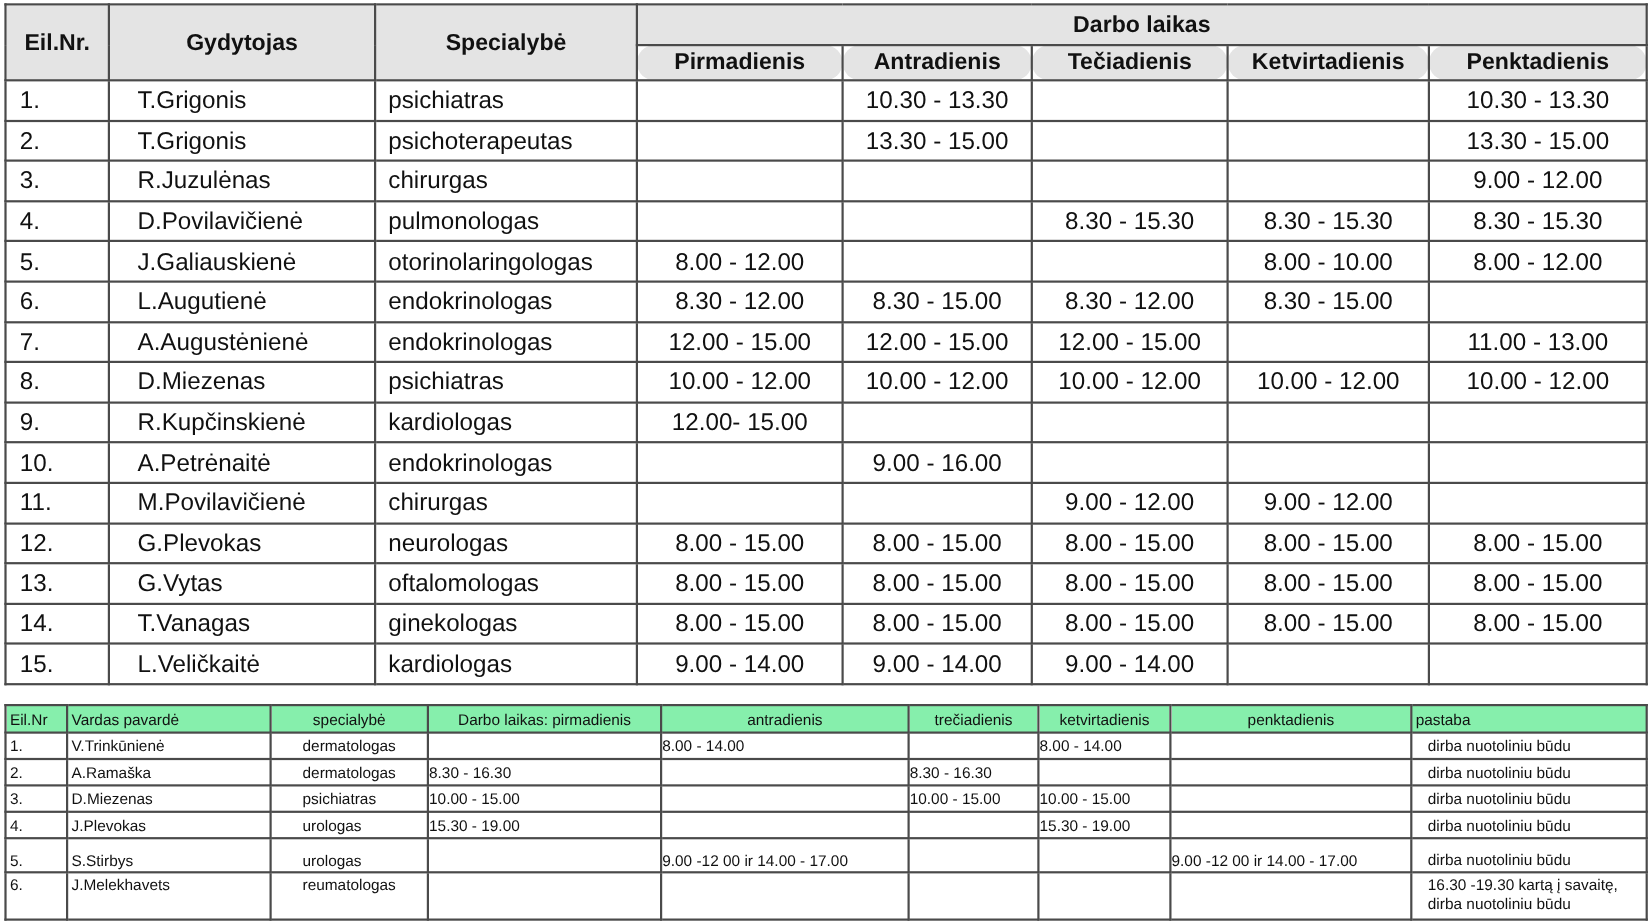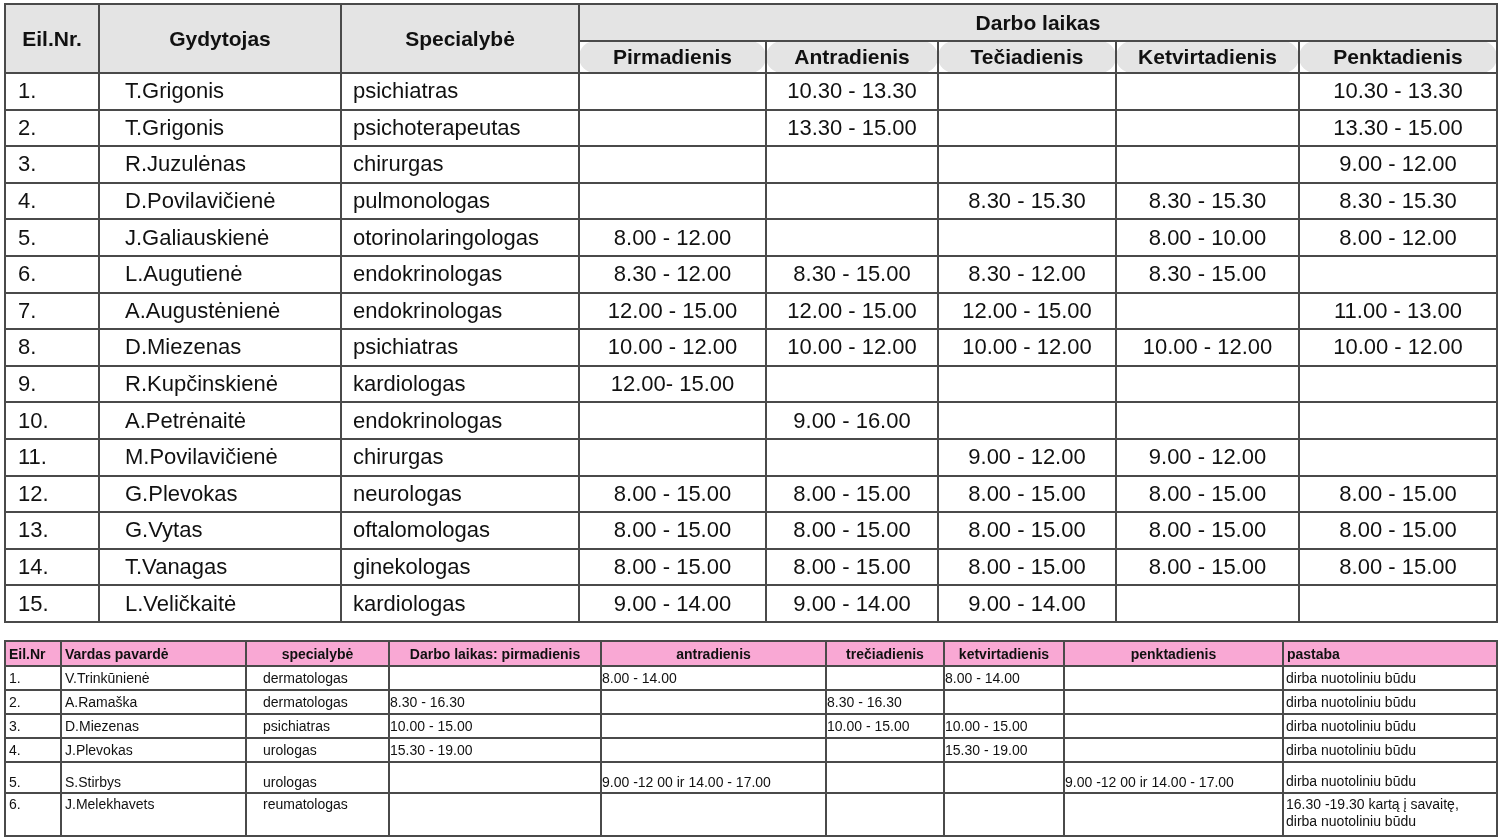--- a/index.html
+++ b/index.html
@@ -15,26 +15,26 @@
   #top-table .hdr1 th { height: 37px; }
   #top-table .hdr2 th { height: 32px; border-radius: 18px; }
   #top-table td { height: 36.6px; font-size: 22px; padding: 0 0 0 10px; }
   #top-table td.num { padding-left: 12px; }
   #top-table td.name { padding-left: 25px; }
   #top-table td.spec { padding-left: 11px; }
   #top-table td.time { text-align: center; padding: 0; }
 
   
   #bottom-table { left: 4px; top: 640px; width: 1492px; }
-  #bottom-table th { background: #f9a8d4; font-weight: bold; font-size: 14px; height: 25px; color: #111; text-align: center; }
+  #bottom-table th { background: #86efac; font-weight: normal; font-size: 14px; height: 25px; color: #111; text-align: center; }
   #bottom-table th.left { text-align: left; padding-left: 3px; }
   #bottom-table td { font-size: 14px; height: 24px; padding: 0 0 0 3px; vertical-align: middle; }
   #bottom-table td.time { text-align: left; padding: 0; }
-  #bottom-table td.spec { padding-left: 16px; }
-  #bottom-table td.note { padding-left: 2px; line-height: 17px; white-space: normal; }
+  #bottom-table td.spec { padding-left: 28px; }
+  #bottom-table td.note { padding-left: 14px; line-height: 17px; white-space: normal; }
   #bottom-table tr.tall td { height: 31px; vertical-align: bottom; padding-bottom: 2px; }
   #bottom-table tr.tall td.time { padding-bottom: 2px; margin-left: 48px; }
   #bottom-table tr.taller td { height: 43px; vertical-align: top; padding-top: 2px; }
 </style>
 </head>
 <body>
 
 <table id="top-table">
   <colgroup>
     <col style="width:94px">

